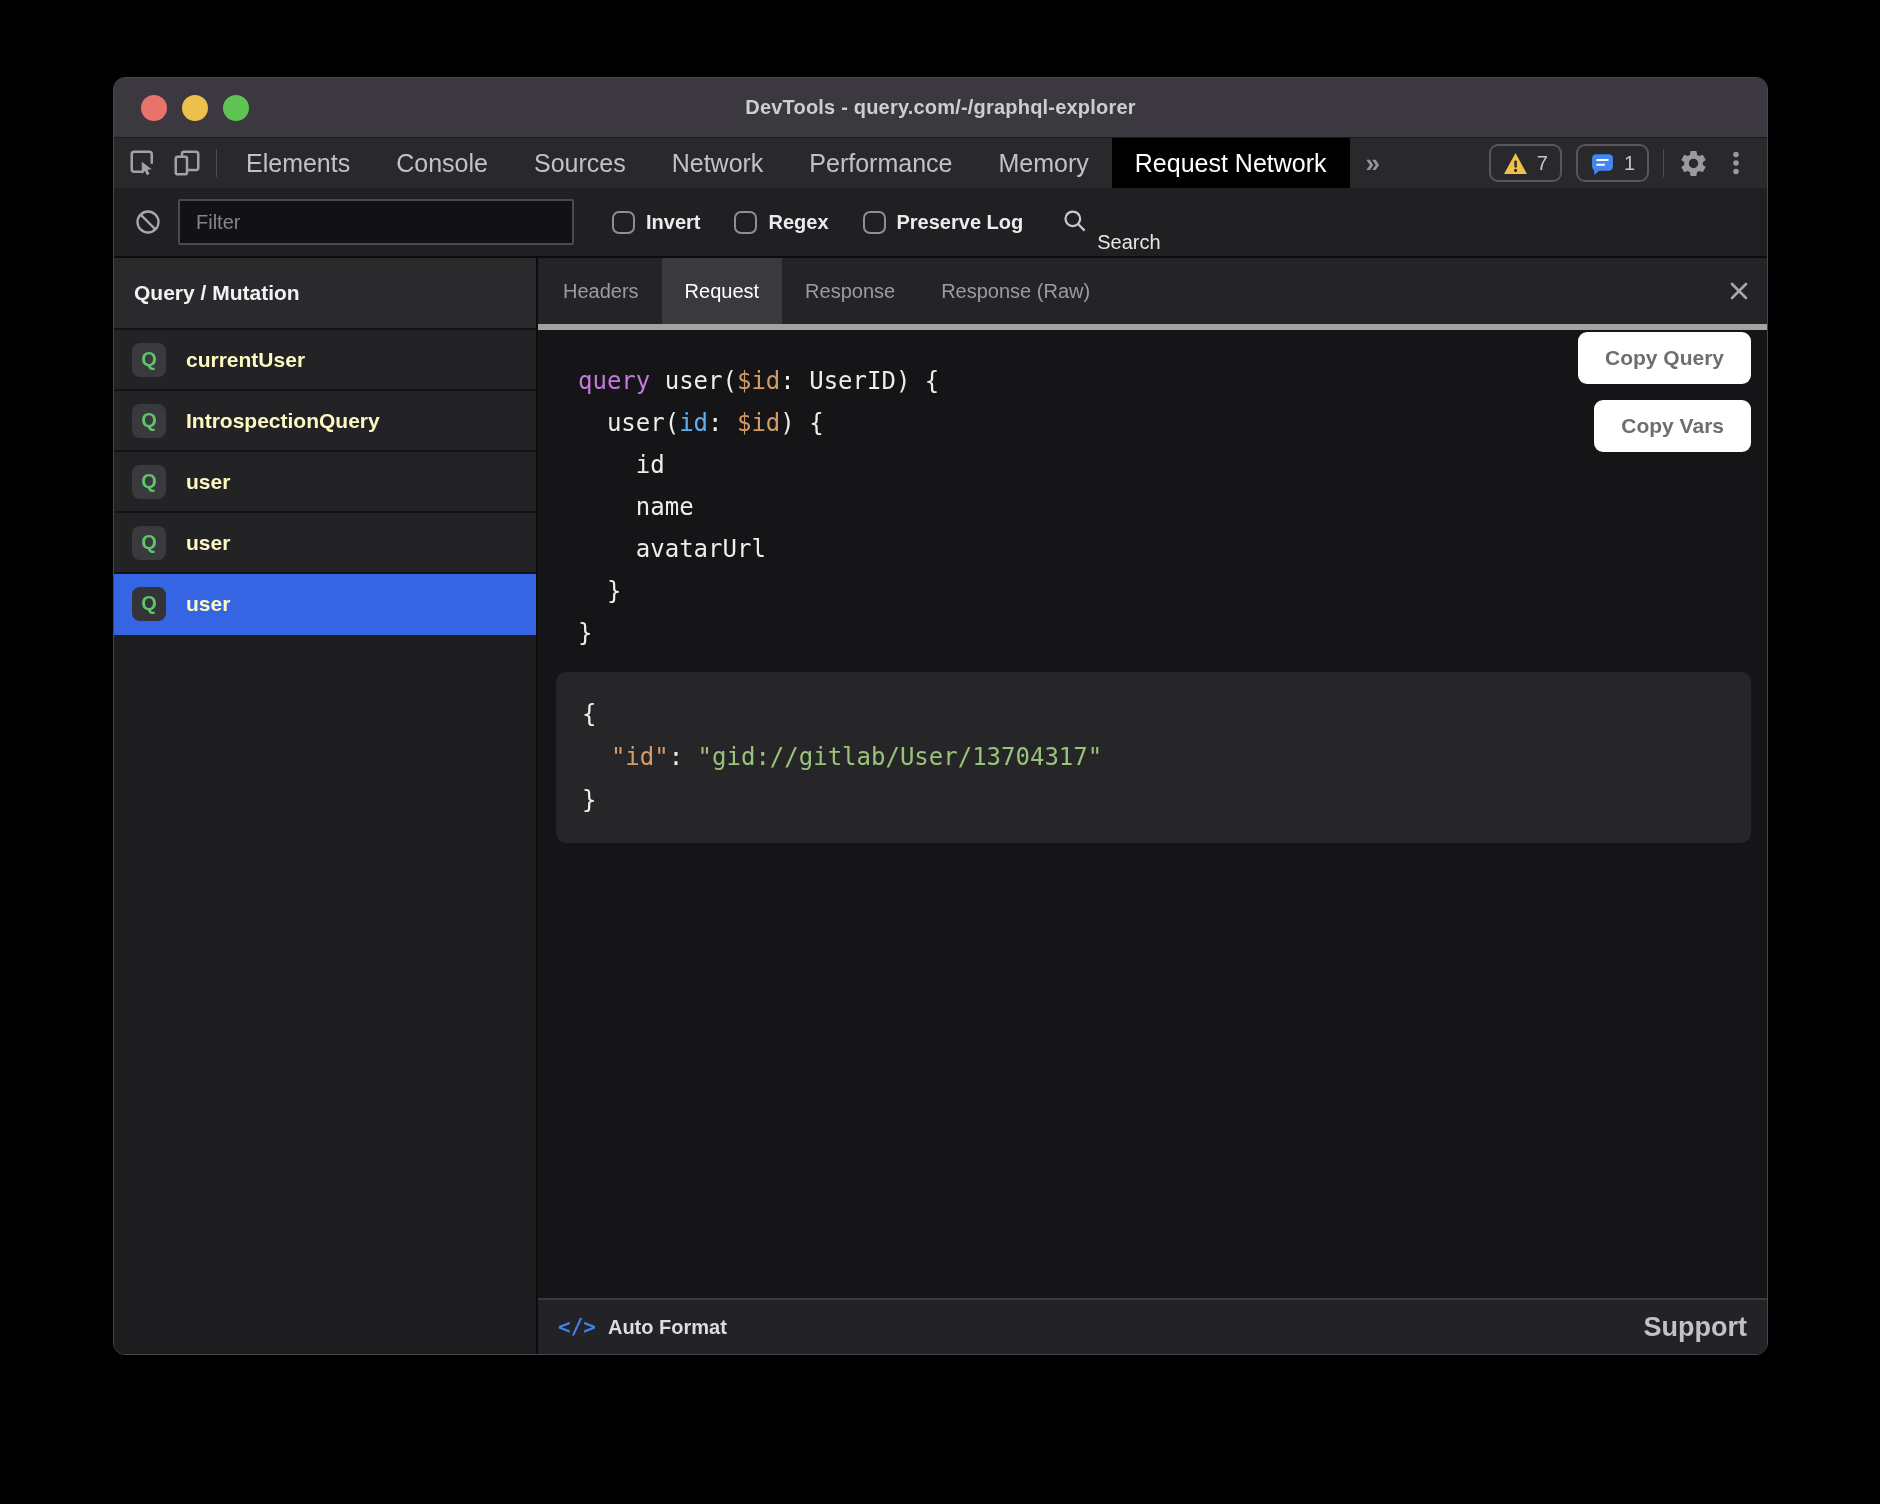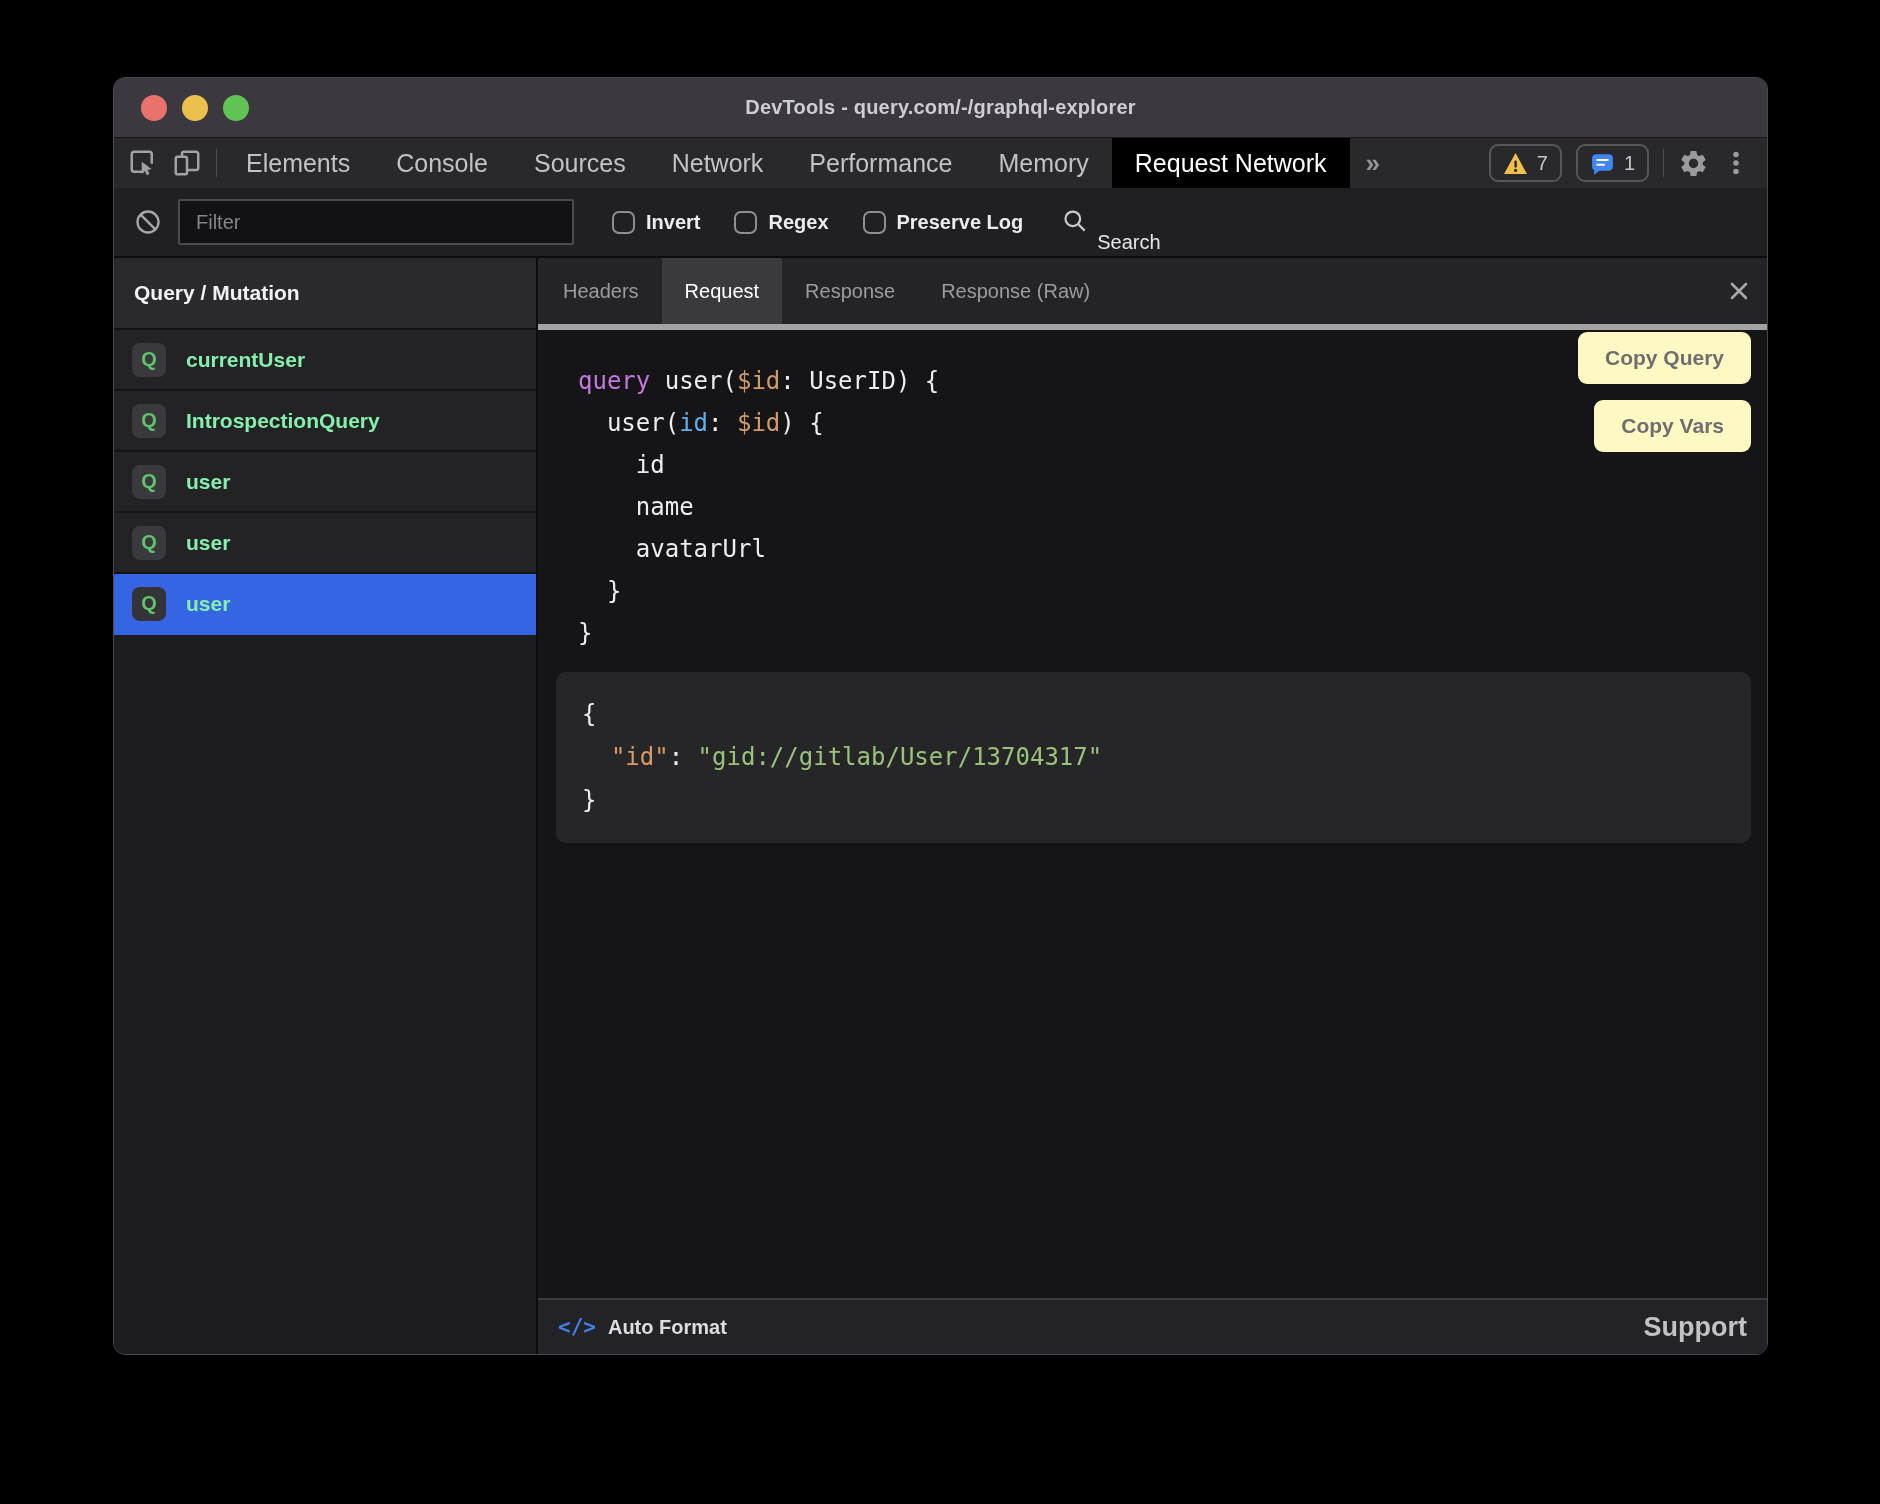--- a/index.html
+++ b/index.html
@@ -62,34 +62,34 @@
   .sidebar-header { height:72px; flex:0 0 72px; background:#2a2a2d; border-bottom:2px solid #141416;
                     display:flex; align-items:center; padding-left:20px;
                     font-size:21px; font-weight:bold; color:#f2f2f4; }
   .query-list { flex:1; overflow:hidden; }
   .query-row { height:61px; display:flex; align-items:center; gap:20px; padding-left:18px;
                background:#232326; border-bottom:2px solid #141416; cursor:default; }
   .query-row.selected { background:var(--selection-blue); border-bottom-color:var(--selection-blue); }
   .q-badge { width:34px; height:34px; border-radius:8px; background:#3a3a3e; color:var(--q-green);
              font-size:20px; font-weight:bold; display:flex; align-items:center; justify-content:center; }
   .query-row.selected .q-badge { background:#333338; }
-  .q-label { font-size:21px; font-weight:bold; color:#86efac; }
+  .q-label { font-size:21px; font-weight:bold; color:#fef9c3; }
 
   .detail { flex:1; display:flex; flex-direction:column; min-width:0; background:#151517; }
   .detail-tabbar { height:72px; flex:0 0 72px; background:#242428; border-bottom:6px solid #a3a3a3;
                    display:flex; align-items:stretch; position:relative; padding-left:2px; }
   .detail-tab { display:flex; align-items:center; padding:0 23px; font-size:20px; color:#9c9ca0; cursor:default; }
   .detail-tab.active { background:#3a3a3e; color:#fff; }
   .close-btn { position:absolute; right:16px; top:0; bottom:0; display:flex; align-items:center;
                color:#a8a8ac; cursor:default; }
 
   .detail-body { flex:1; position:relative; overflow:hidden; }
   .copy-col { position:absolute; top:2px; right:16px; display:flex; flex-direction:column;
               align-items:flex-end; gap:16px; }
-  .copy-btn { height:52px; border:none; border-radius:9px; background:#fef9c3; color:#6e6e72;
+  .copy-btn { height:52px; border:none; border-radius:9px; background:#ffffff; color:#6e6e72;
               font-size:21px; font-weight:bold; padding:0 27px;
               font-family:"Liberation Sans", sans-serif; cursor:default; }
 
   .code { padding:30px 0 0 40px; font-family:"DejaVu Sans Mono", monospace;
           font-size:24px; line-height:42px; color:#eceded; white-space:pre; }
   .vars-box { margin:18px 16px 0 18px; background:#262629; border-radius:10px;
               padding:21px 26px; font-family:"DejaVu Sans Mono", monospace;
               font-size:24px; line-height:43px; color:#eceded; white-space:pre; }
   .tok-p    { color:#eceded; }
   .tok-kw   { color:var(--syn-kw); }

